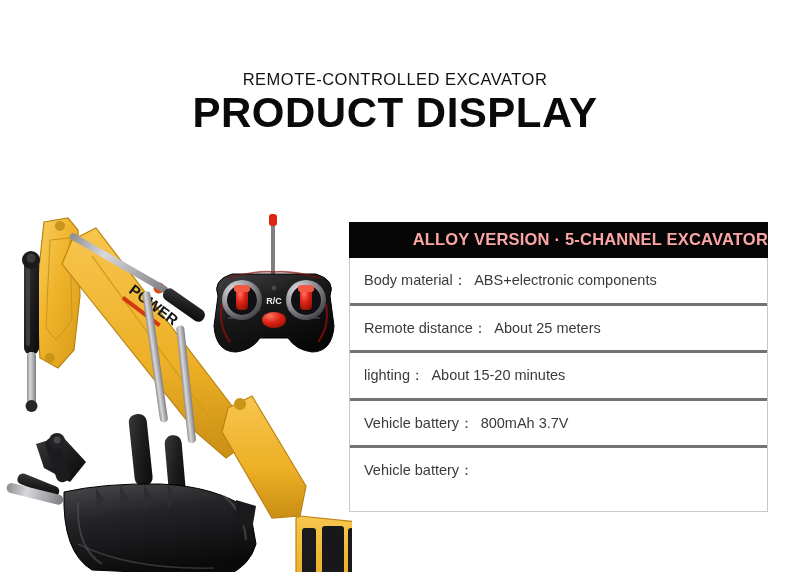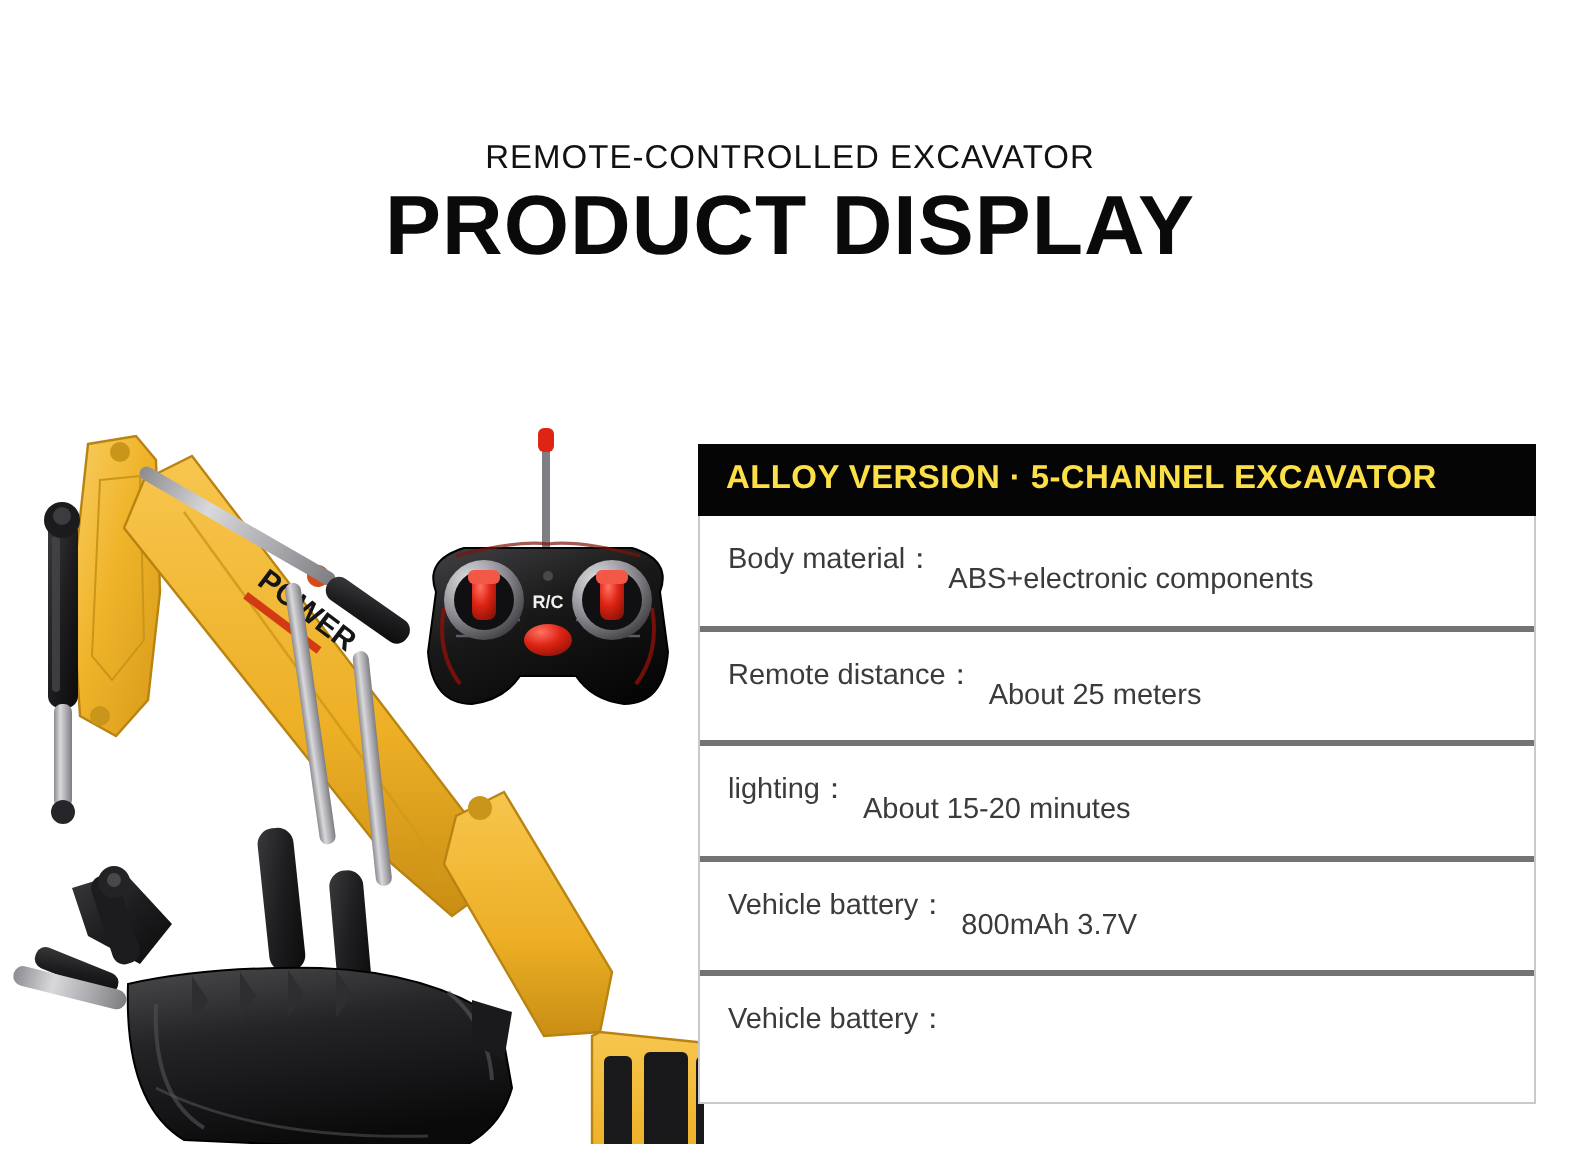--- a/index.html
+++ b/index.html
@@ -20,36 +20,37 @@
   }
   .title {
     position: absolute; left: 0; top: 89px; width: 790px;
     text-align: center;
     font-size: 42px; font-weight: 700; letter-spacing: 0.5px; color: #0a0a0a;
   }
 
   
   .spec { position: absolute; left: 349px; top: 222px; width: 419px; }
   .spec-header {
-    background: #050505; color: #fde047;
+    background: #050505; color: #fca5a5;
     font-size: 16.5px; font-weight: 700; letter-spacing: .2px;
     padding: 8px 0 9px 14px;
     white-space: nowrap;
+    text-align: right;
   }
   .spec-body { border: 1px solid #c9c9c9; border-top: none; background: #fff; }
   .spec-row {
     border-bottom: 3px solid #737373;
     display: flex; align-items: flex-start;
     padding: 12px 10px 12px 14px;
     font-size: 14.5px; color: #3b3b3b; line-height: 1.42;
   }
   .spec-row:last-child { border-bottom: none; padding-bottom: 30px; }
   .spec-label { white-space: nowrap; }
   .spec-colon { padding: 0 7px 0 0; }
-  .spec-value { white-space: pre-line; margin-top: 10px; }
+  .spec-value { white-space: pre-line; }
 
   
   .photo { position: absolute; left: 0px; top: 200px; width: 352px; height: 372px; }
   .photo svg { display: block; width: 100%; height: 100%; }
 </style>
 </head>
 <body>
 
 <div id="page">
 

